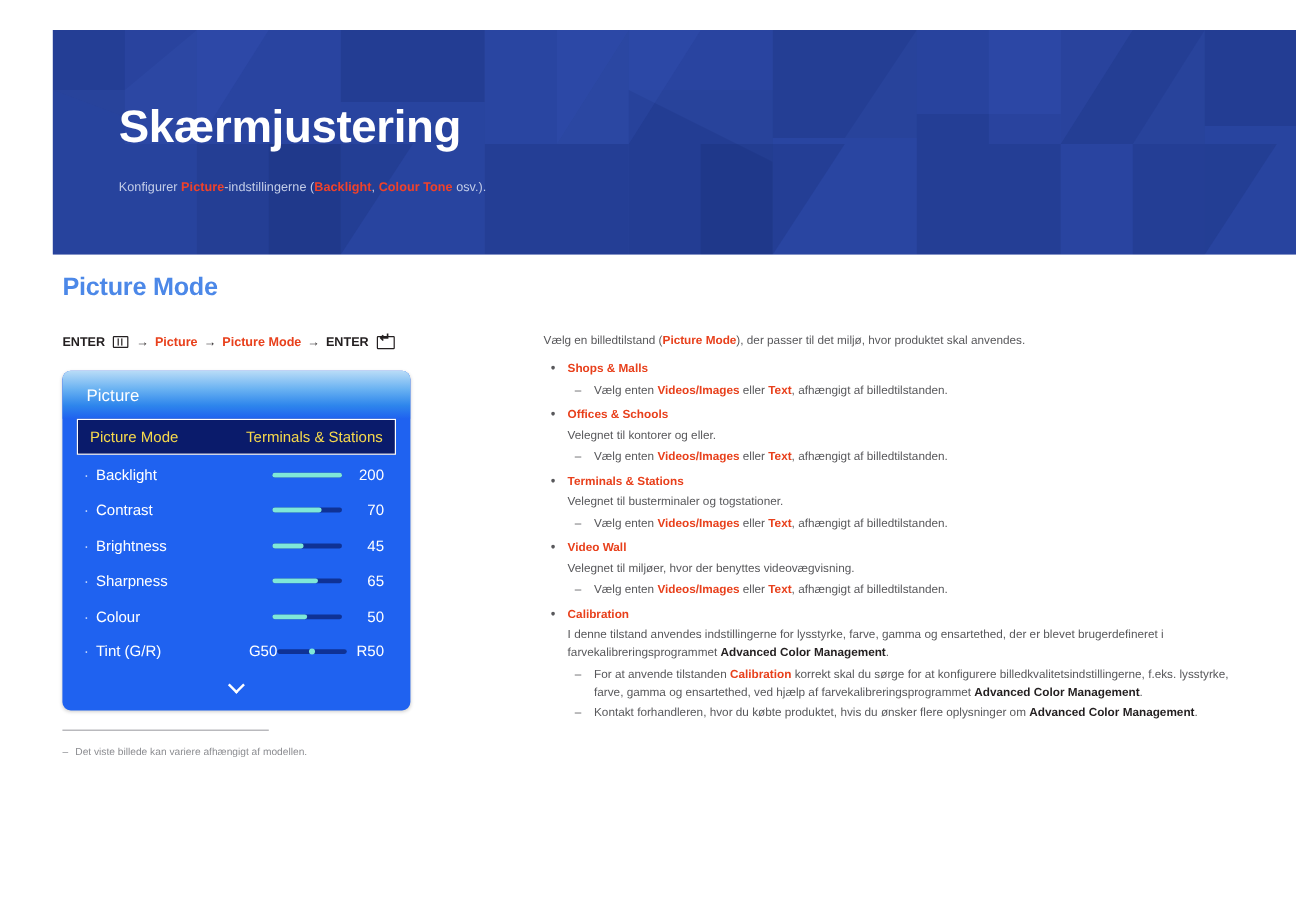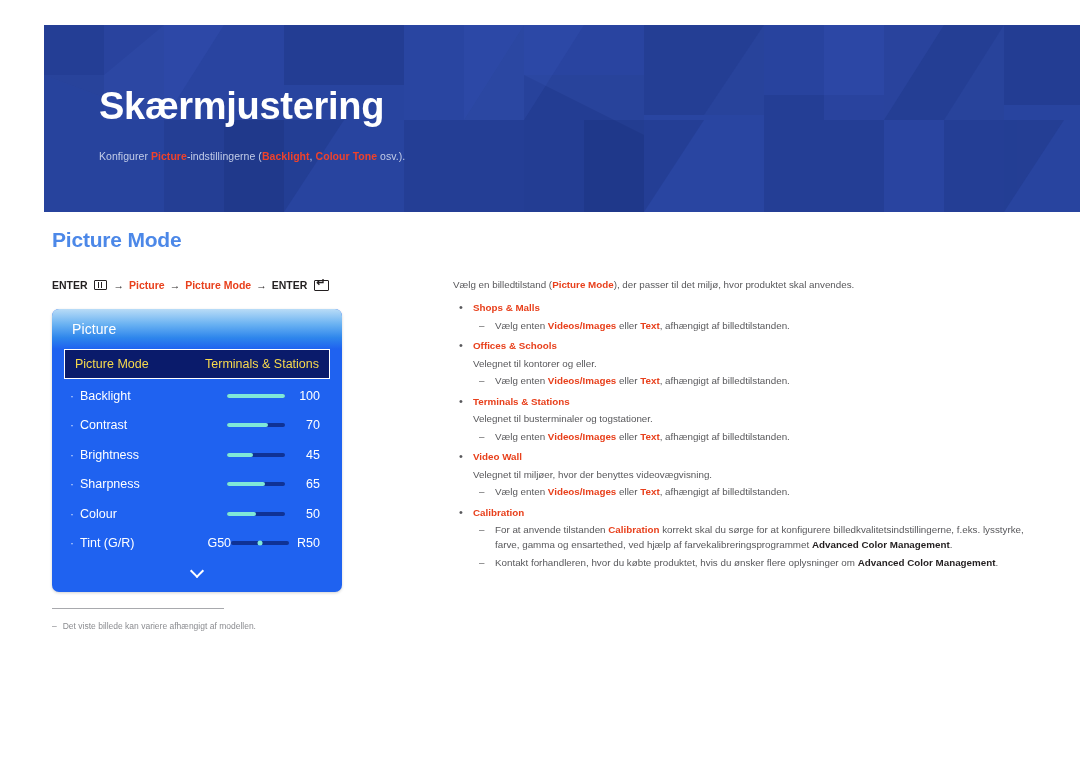--- a/index.html
+++ b/index.html
@@ -250,21 +250,21 @@
           <span class="val">Terminals &amp; Stations</span>
         </div>
 
         <div class="osd-row">
           <span class="dot">·</span>
           <span class="lbl">Backlight</span>
           <span class="spacer"></span>
           <span class="slider">
               <span class="fill" style="width:100%"></span>
             </span>
-          <span class="num">100</span>
+          <span class="num">200</span>
         </div>
 
         <div class="osd-row">
           <span class="dot">·</span>
           <span class="lbl">Contrast</span>
           <span class="spacer"></span>
           <span class="slider">
               <span class="fill" style="width:70%"></span>
             </span>
           <span class="num">70</span>
@@ -384,20 +384,23 @@
             <span>Vælg enten </span><b class="red">Videos/Images</b><span> eller </span><b class="red">Text</b><span>, afhængigt af billedtilstanden.</span>
           </div>
         </div>
       </div>
     </div>
 
     <div class="b1">
       <div class="b1-dot">•</div>
       <div class="b1-body">
         <div class="b1-title">Calibration</div>
+        <div class="b1-desc">
+          <span>I denne tilstand anvendes indstillingerne for lysstyrke, farve, gamma og ensartethed, der er blevet brugerdefineret i farvekalibreringsprogrammet </span><b>Advanced Color Management</b><span>.</span>
+        </div>
         <div class="b2">
           <div class="b2-dash">–</div>
           <div class="b2-body">
             <span>For at anvende tilstanden </span><b class="red">Calibration</b><span> korrekt skal du sørge for at konfigurere billedkvalitetsindstillingerne, f.eks. lysstyrke, farve, gamma og ensartethed, ved hjælp af farvekalibreringsprogrammet </span><b class="blk">Advanced Color Management</b><span>.</span>
           </div>
         </div>
         <div class="b2">
           <div class="b2-dash">–</div>
           <div class="b2-body">
             <span>Kontakt forhandleren, hvor du købte produktet, hvis du ønsker flere oplysninger om </span><b class="blk">Advanced Color Management</b><span>.</span>

